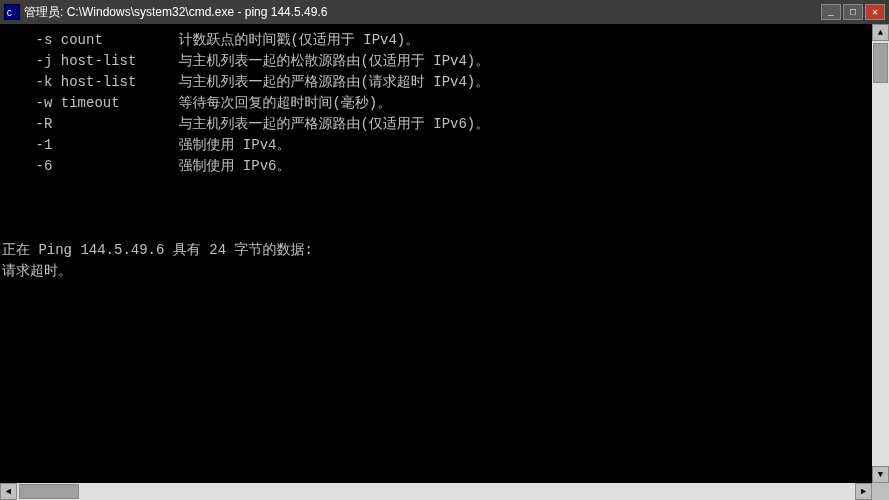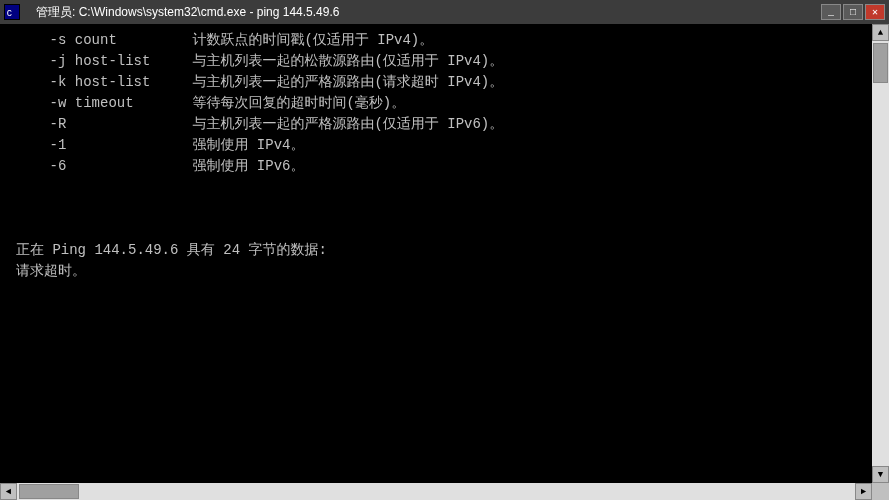--- a/index.html
+++ b/index.html
@@ -37,21 +37,20 @@
       justify-content: center;
     }
     .title-bar-icon svg {
       width: 14px;
       height: 14px;
     }
     .title-bar-text {
       color: #ffffff;
       font-size: 12px;
       font-family: 'Microsoft YaHei', 'Simsun', sans-serif;
-      margin-left: 12px;
     }
     .title-bar-buttons {
       display: flex;
       gap: 2px;
     }
     .tb-btn {
       width: 20px;
       height: 16px;
       display: flex;
       align-items: center;
@@ -70,21 +69,21 @@
       flex-direction: row;
       flex: 1;
       overflow: hidden;
     }
 
     
     .terminal {
       background: #000000;
       color: #c0c0c0;
       flex: 1;
-      padding: 6px 16px;
+      padding: 6px 2px;
       overflow-y: auto;
       overflow-x: hidden;
       font-size: 14px;
       line-height: 1.5;
     }
 
     
     .scrollbar {
       width: 17px;
       background: #c0c0c0;

